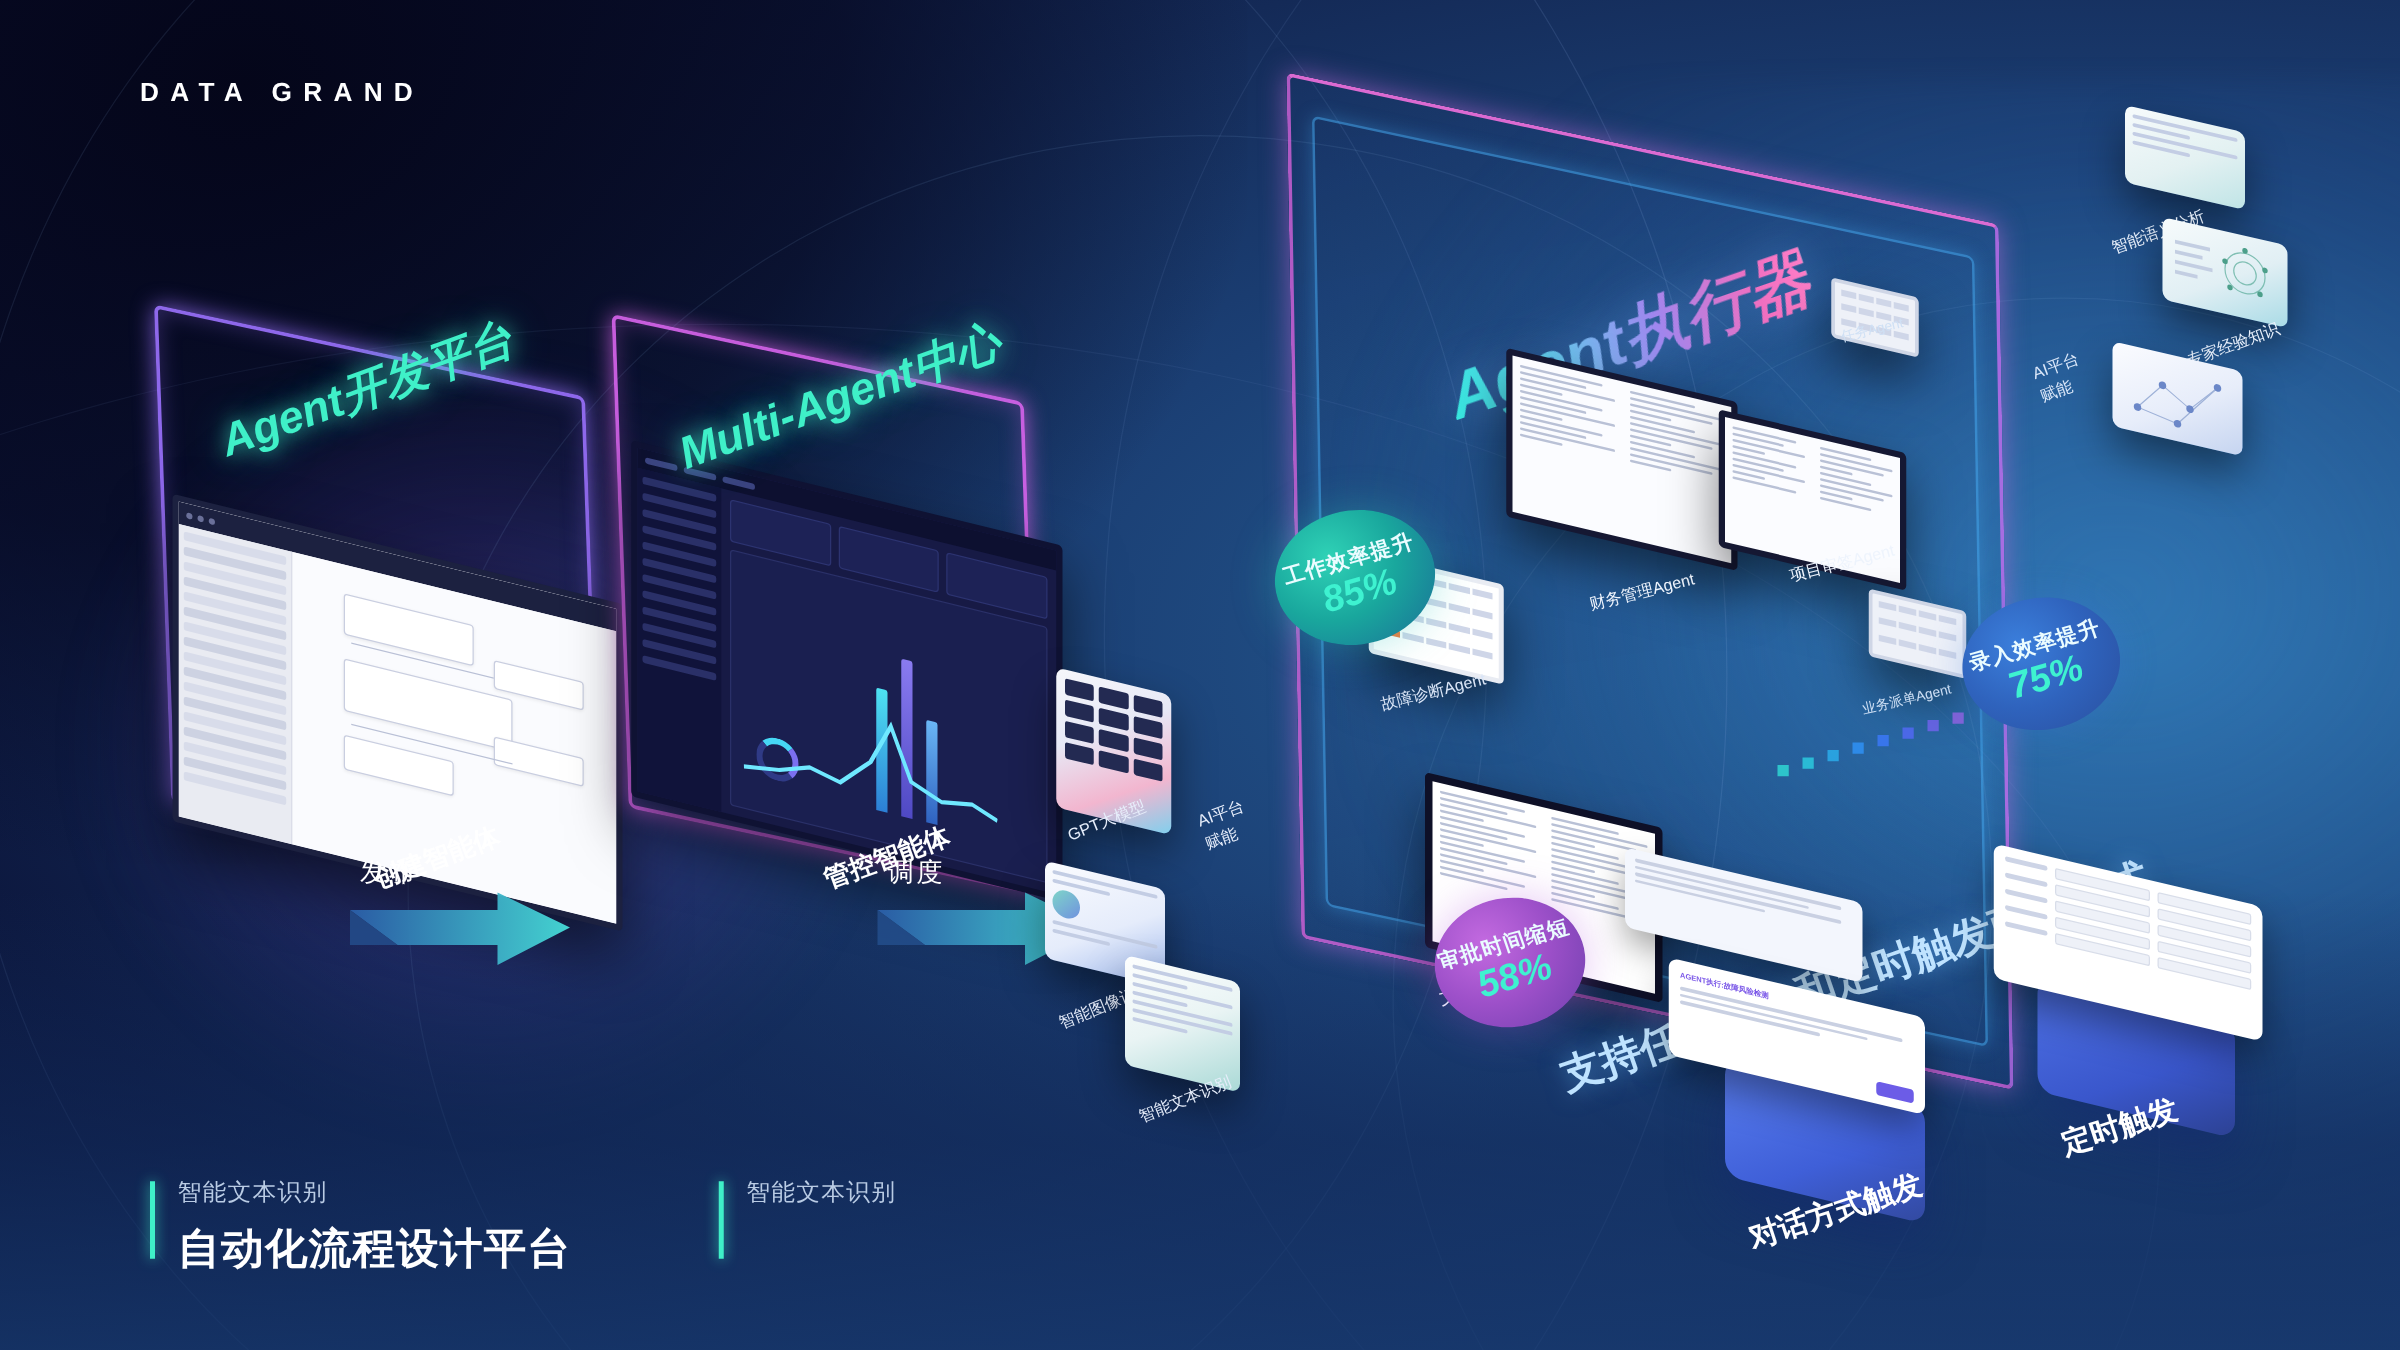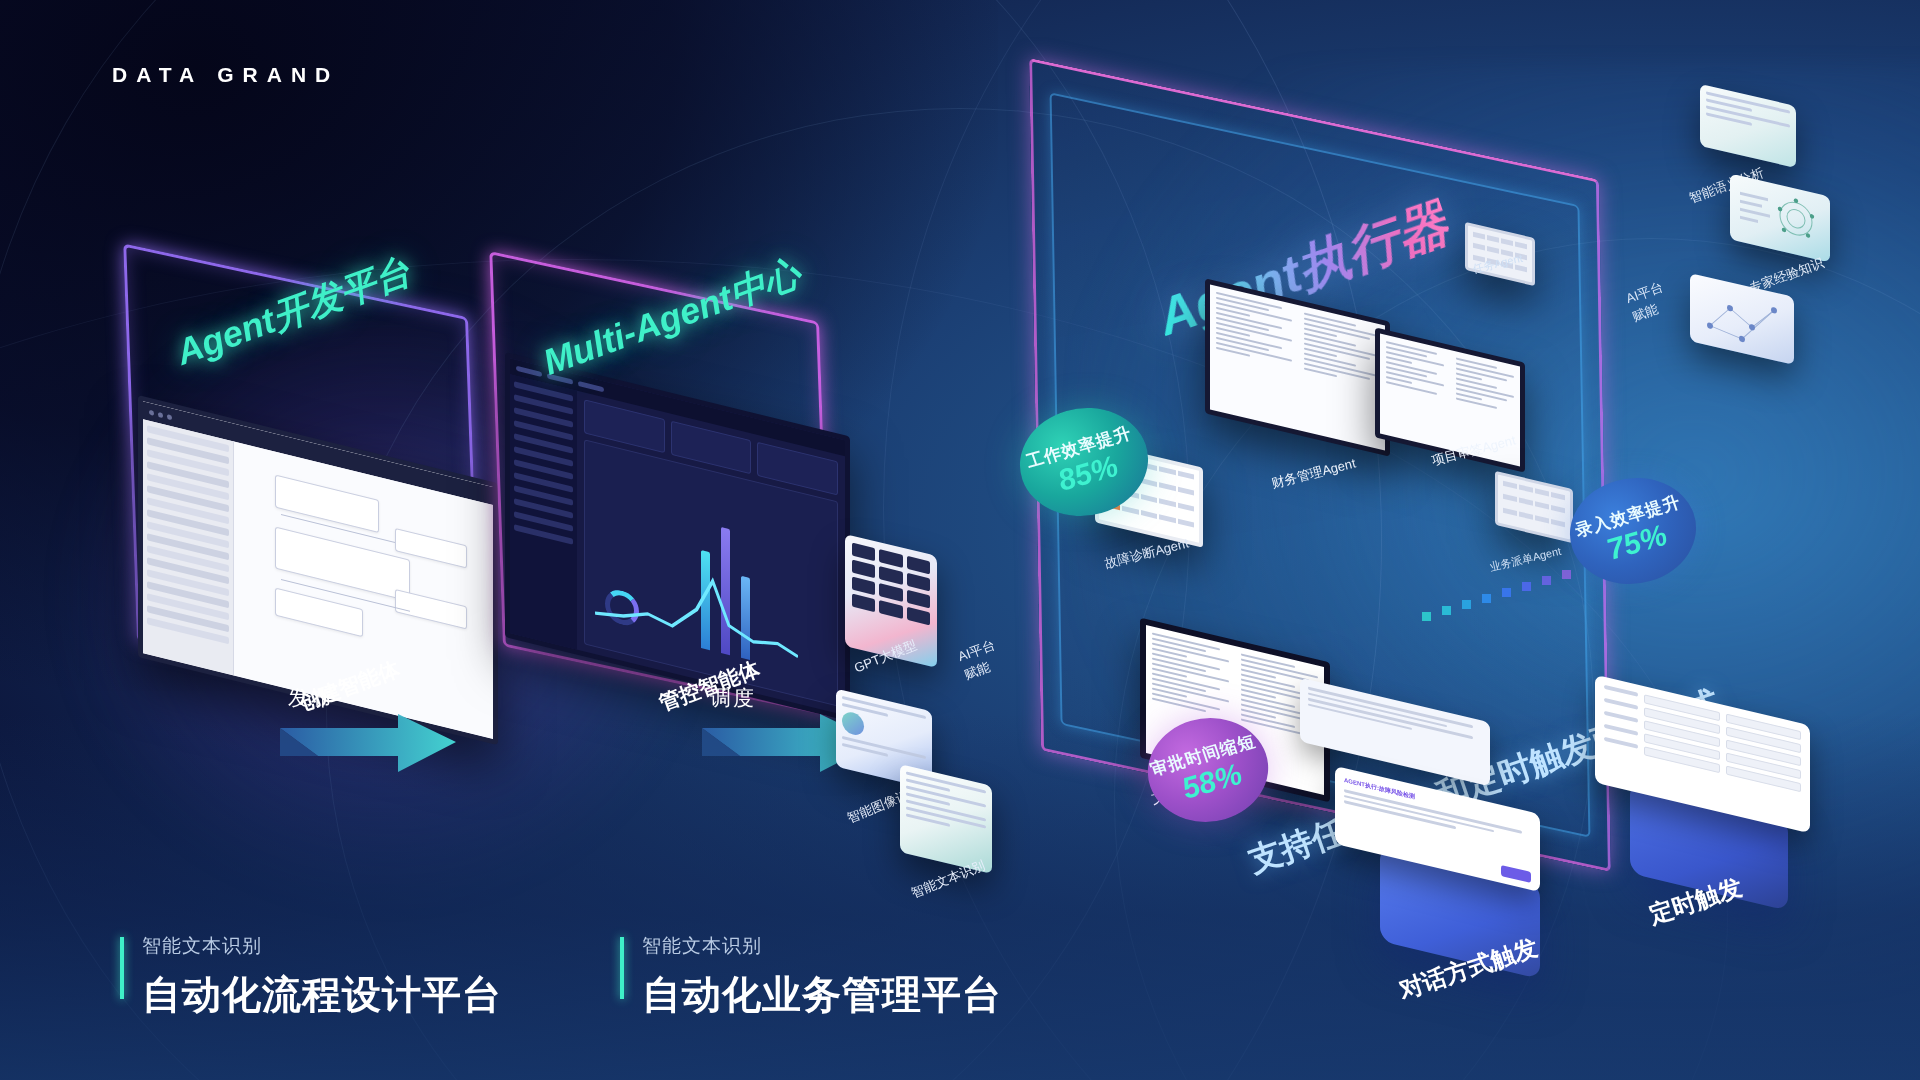--- a/index.html
+++ b/index.html
@@ -244,21 +244,21 @@
     transform-origin:left center; font-weight:700;
   }
   .cap-sm{ font-size:13px; color:#e7eefb; font-weight:400; }
 
   
   #bottom{ position:absolute; left:120px; bottom:58px; display:flex; gap:118px; }
   .bcap{ position:relative; padding-left:22px; }
   .bcap::before{ content:""; position:absolute; left:0; top:4px; width:4px; height:62px;
                  background:#3ff0c8; box-shadow:0 0 10px rgba(60,235,200,.8); }
   .bcap .sub{ font-size:19px; color:#b9cbe4; margin-bottom:9px; letter-spacing:1px; }
-  .bcap .main{ font-size:39px; color:#fff; font-weight:700; letter-spacing:1px; }
+  .bcap .main{ font-size:34px; color:#fff; font-weight:700; letter-spacing:1px; }
 </style>
 </head>
 <body>
 
 <div id="stage">
 
   <div class="bg-base"></div>
   <div class="bg-topleft"></div>
   <div class="bg-violet"></div>
   <div class="bg-rightglow"></div>
@@ -733,17 +733,16 @@
   <div class="cap-d" style="left:1400px; top:975px; font-size:24px; color:#fff; transform:rotate(-18deg);">对话方式触发</div>
   <div class="cap-d" style="left:1650px; top:900px; font-size:24px; color:#fff; transform:rotate(-18deg);">定时触发</div>
 
   <div id="bottom">
     <div class="bcap">
       <div class="sub">智能文本识别</div>
       <div class="main">自动化流程设计平台</div>
     </div>
     <div class="bcap">
       <div class="sub">智能文本识别</div>
-      <div class="main">自动化业务管理平台</div>
     </div>
   </div>
 
 </div>
 
 </body></html>

